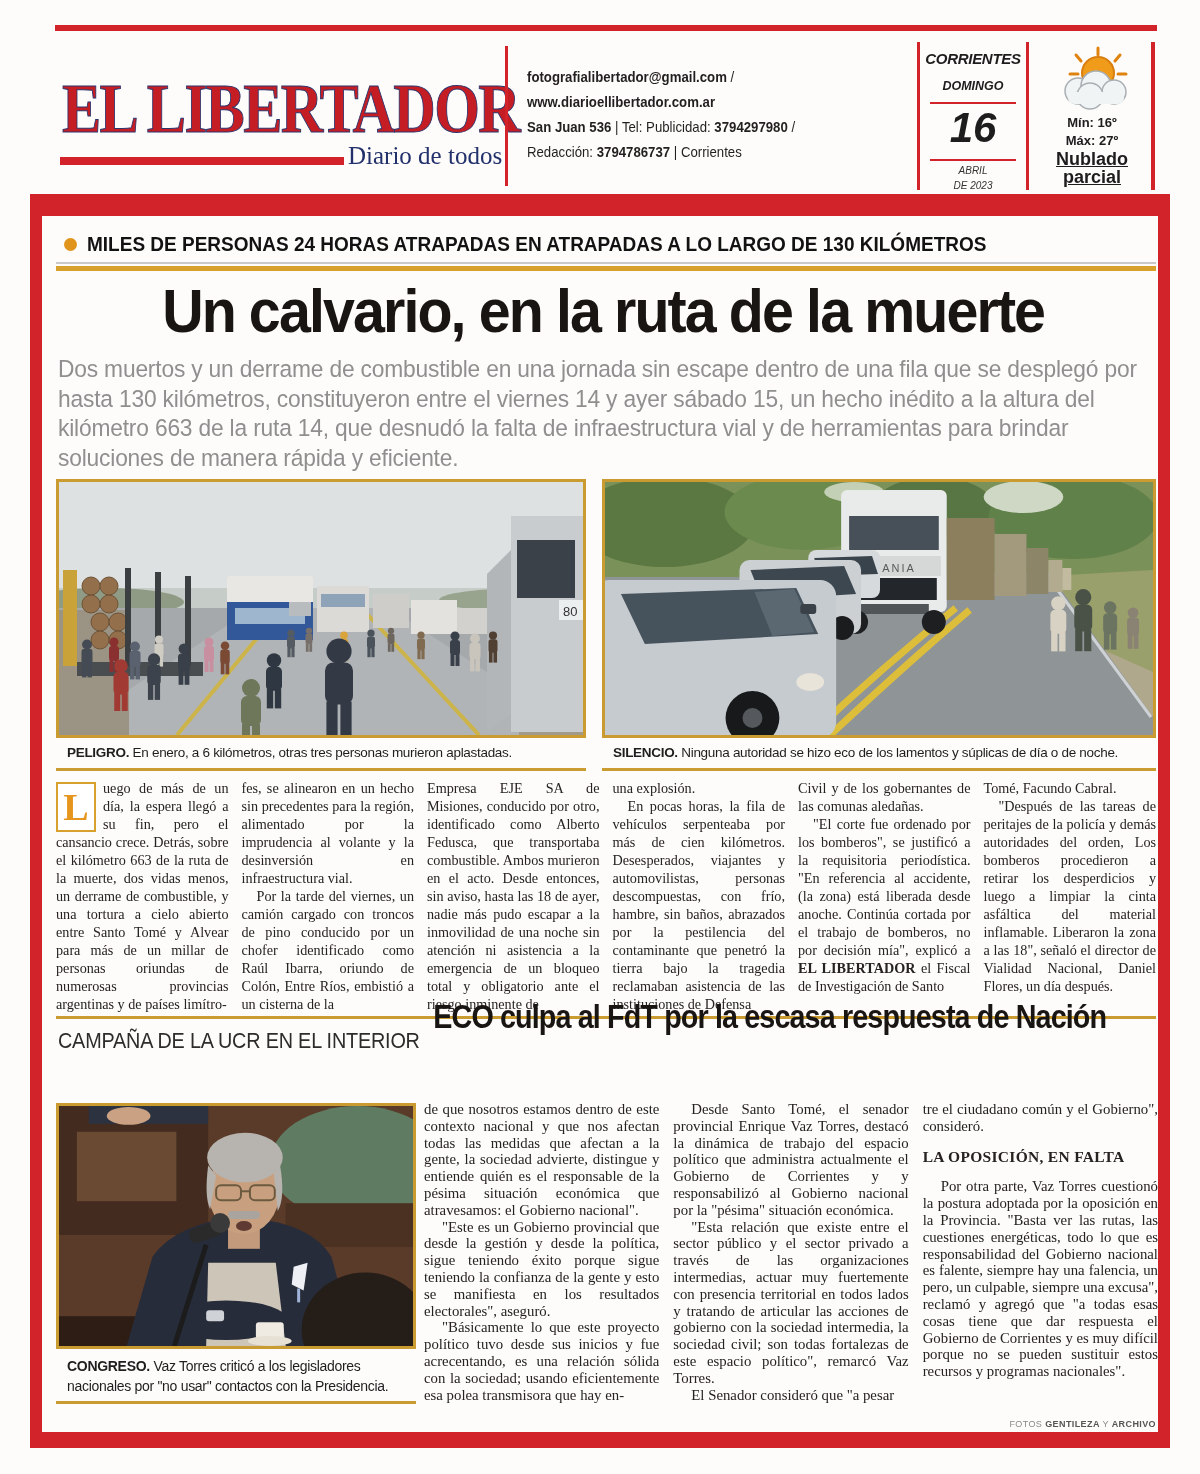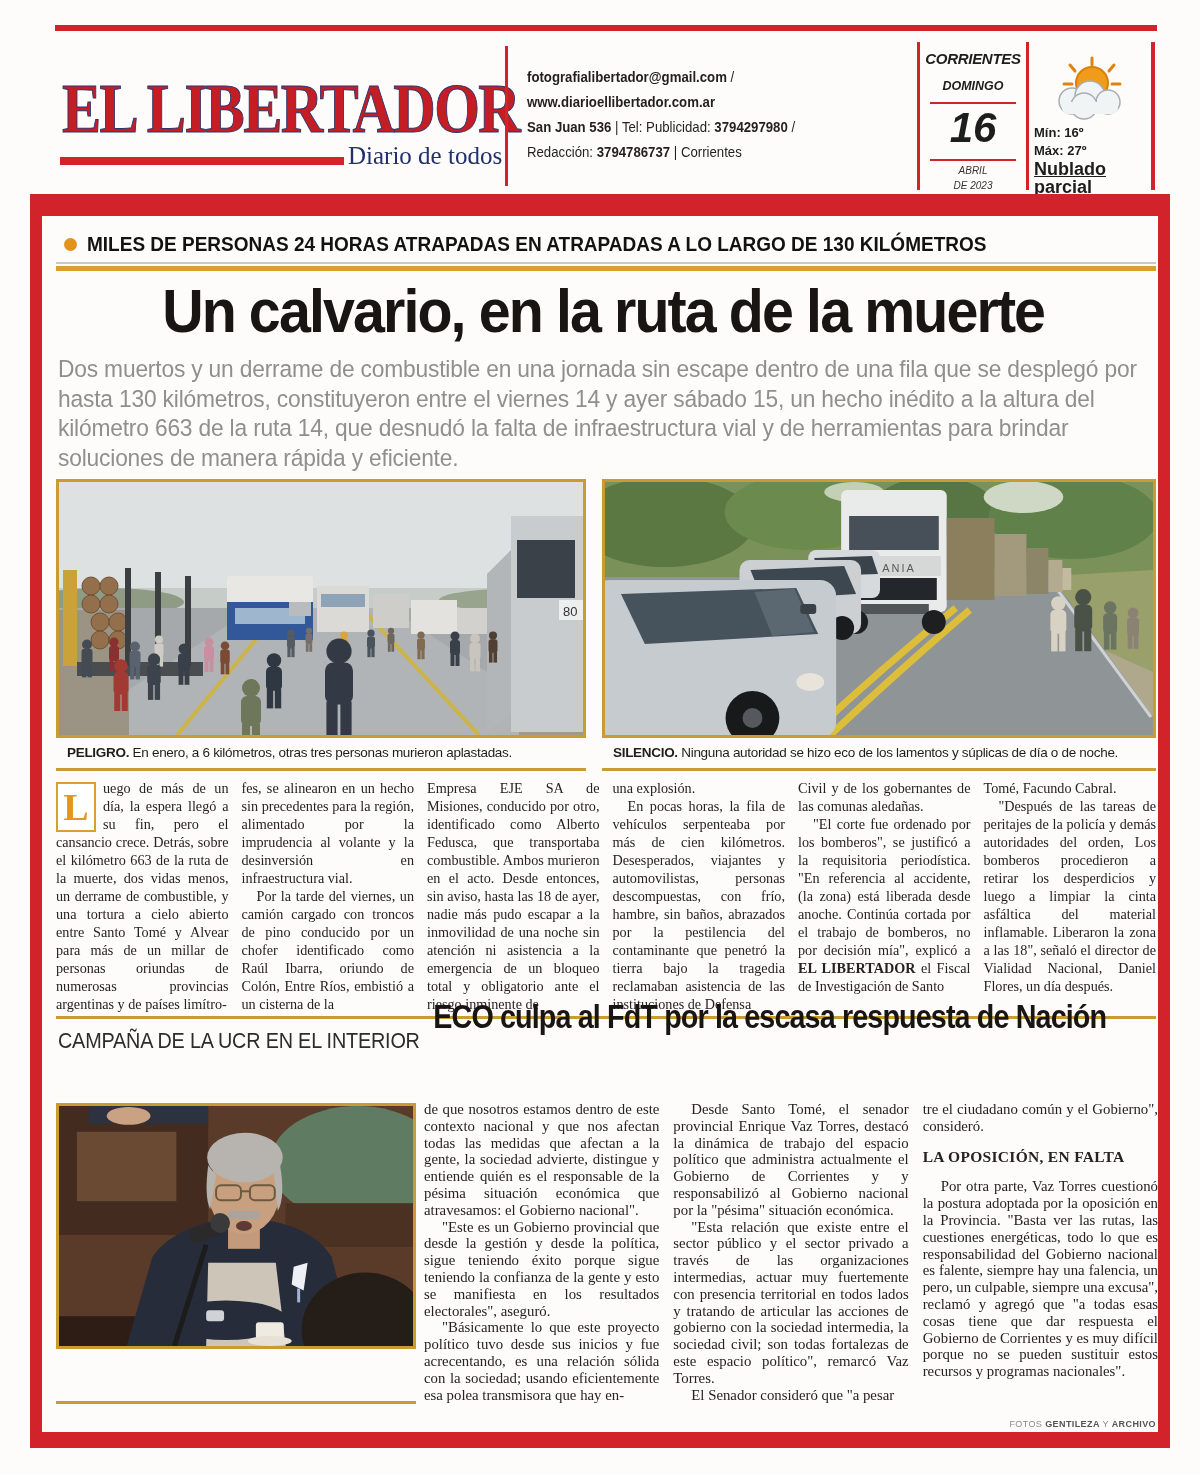--- a/index.html
+++ b/index.html
@@ -25,21 +25,21 @@
   .contact{left:527px;top:64px;width:390px;font-size:15px;line-height:25px;color:#231f20;
     transform:scaleX(.88);transform-origin:0 0;}
   .contact div{white-space:nowrap;}
   .datebox{left:917px;top:42px;width:112px;height:148px;border-left:3px solid var(--red);
     border-right:3px solid var(--red);text-align:center;color:#1d1d1d;font-style:italic;}
   .datebox .city{font-weight:bold;font-size:15px;margin-top:8px;letter-spacing:-.3px;}
   .datebox .day{font-weight:bold;font-size:12.5px;margin-top:12px;}
   .datebox hr{border:none;height:2px;background:var(--red);width:82%;margin:9px auto 2px;}
   .datebox .num{font-weight:bold;font-size:42px;line-height:44px;}
   .datebox .m{font-size:10px;margin-top:4px;color:#333;}
-  .weather{left:1034px;top:56px;width:116px;text-align:left;color:#1d1d1d;}
+  .weather{left:1034px;top:46px;width:116px;text-align:center;color:#1d1d1d;}
   .weather .t{font-weight:bold;font-size:13px;line-height:18px;}
   .weather .t2{font-weight:bold;font-size:18px;line-height:18px;text-decoration:underline;}
 
   
   #frame{left:30px;top:194px;width:1140px;height:1254px;border:12px solid var(--red);
     border-top-width:22px;border-bottom-width:16px;}
 
   
   .kicker{left:64px;top:233px;display:flex;align-items:center;gap:10px;}
   .kicker .dot{width:13px;height:13px;border-radius:50%;background:#e1941c;flex:0 0 auto;}
@@ -375,20 +375,21 @@
         <line x1="116" y1="242" x2="148" y2="140" stroke="#1c1c1c" stroke-width="5"></line>
         <rect x="130" y="120" width="34" height="15" rx="7" transform="rotate(-18 147 127)" fill="#2a2a2a"></rect>
         <circle cx="162" cy="118" r="10" fill="#3a3a3a"></circle>
       </g>
       <rect x="198" y="218" width="28" height="17" rx="3" fill="#efeae2"></rect>
       <ellipse cx="212" cy="237" rx="22" ry="5" fill="#e6e0d5"></ellipse>
       <ellipse cx="308" cy="226" rx="64" ry="58" fill="#241d18"></ellipse>
     </svg>
   </div>
 
+  <div class="abs caption cap3"><span class="b">CONGRESO.</span><span> Vaz Torres criticó a los legisladores nacionales por "no usar" contactos con la Presidencia.</span></div>
   <div class="abs caprule cr3"></div>
 
   <div class="abs bodycols" id="body2">
     <div class="bodycol">
         <p class="cont"><span>de que nosotros estamos dentro de este contexto nacional y que nos afectan todas las medidas que afectan a la gente, la sociedad advierte, distingue y entiende quién es el responsable de la pésima situación económica que atravesamos: el Gobierno nacional".</span></p>
         <p><span>"Este es un Gobierno provincial que desde la gestión y desde la política, sigue teniendo éxito porque sigue teniendo la confianza de la gente y esto se manifiesta en los resultados electorales", aseguró.</span></p>
         <p><span>"Básicamente lo que este proyecto político tuvo desde sus inicios y fue acrecentando, es una relación sólida con la sociedad; usando eficientemente esa polea transmisora que hay en-</span></p>
       </div>
     <div class="bodycol">
         <p><span>Desde Santo Tomé, el senador provincial Enrique Vaz Torres, destacó la dinámica de trabajo del espacio político que administra actualmente el Gobierno de Corrientes y y responsabilizó al Gobierno nacional por la "pésima" situación económica.</span></p>

